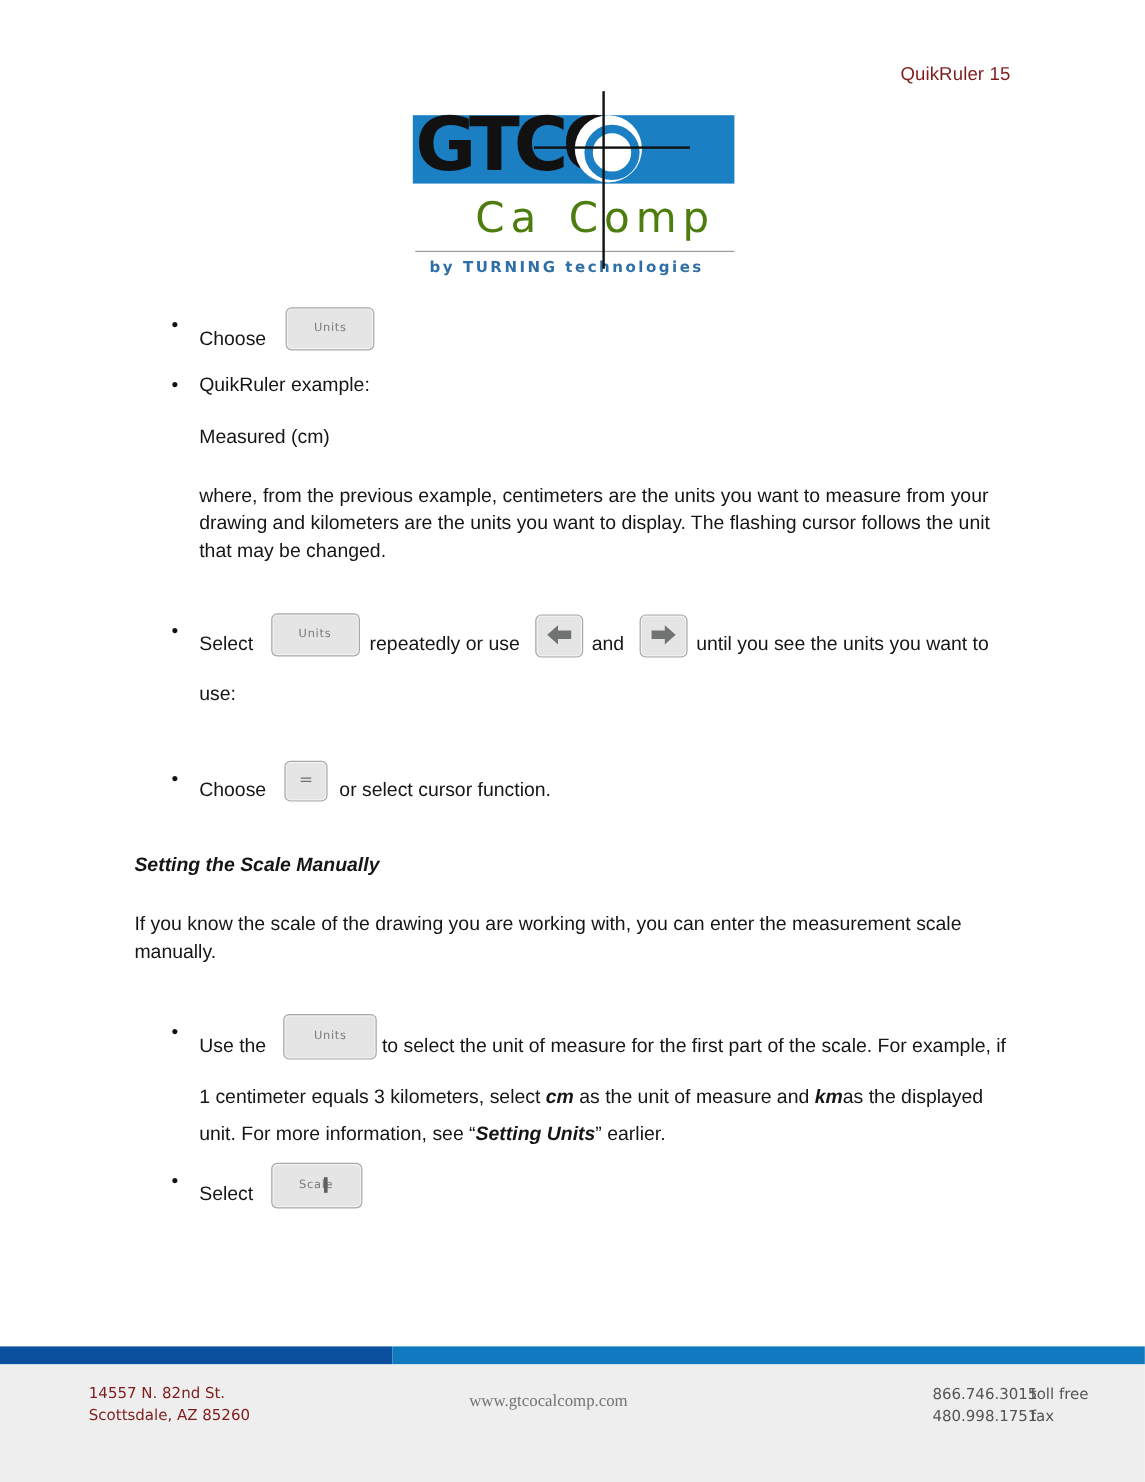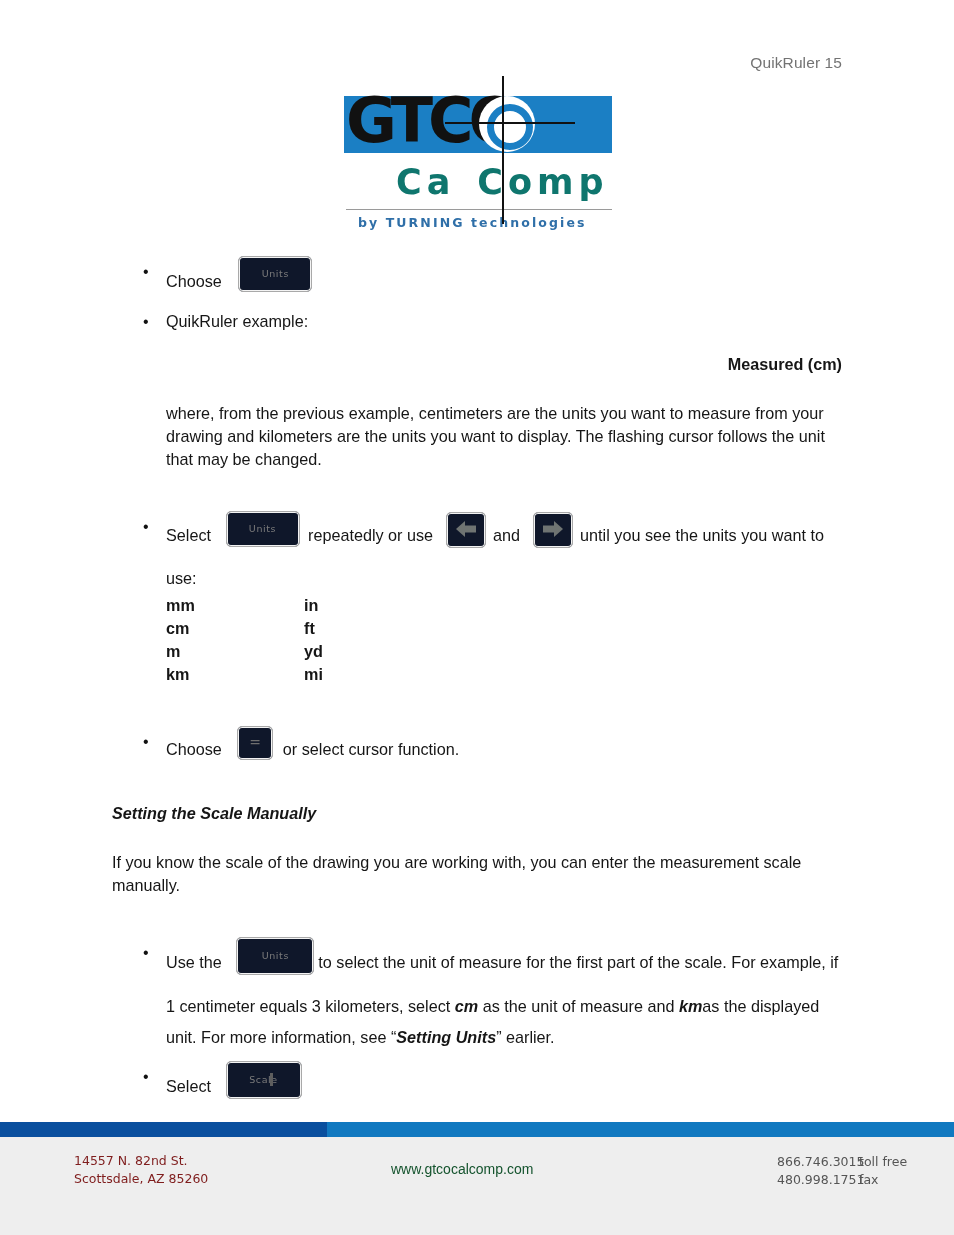--- a/index.html
+++ b/index.html
@@ -15,21 +15,21 @@
     color: #000000;
     overflow: hidden;
   }
 
   
   .page-header {
     position: absolute;
     top: 54px;
     right: 112px;
     font-size: 15.5px;
-    color: #737373;
+    color: #7f1d1d;
     letter-spacing: 0.1px;
     text-align: center;
   }
 
   
   .logo-block {
     position: absolute;
     top: 84px;
     left: 340px;
     width: 285px;
@@ -98,23 +98,22 @@
     background: #111111;
     z-index: 6;
   }
   .logo-calcomp {
     position: absolute;
     left: 56px;
     top: 78px;
     font-size: 35px;
     font-family: "DejaVu Sans", sans-serif;
     letter-spacing: 5px;
-    color: #0f766e;
+    color: #4d7c0f;
     z-index: 5;
-    font-weight: bold;
   }
   .logo-rule {
     position: absolute;
     left: 6px;
     top: 125px;
     width: 266px;
     height: 1px;
     background: #9a9a9a;
   }
   .logo-tagline {
@@ -160,35 +159,35 @@
     top: 0;
     font-size: 16px;
     line-height: inherit;
     color: #111;
   }
   li.tall { line-height: 31px; }
 
   .indent {
     padding-left: 54px;
   }
-  .bold { font-weight: bold; text-align: right; }
+  .bold { font-weight: normal; }
   .bolditalic { font-weight: bold; font-style: italic; }
 
   .heading-sub {
     font-weight: bold;
     font-style: italic;
     font-size: 16.2px;
     margin: 0;
   }
 
   
   .btn {
     display: inline-block;
     vertical-align: middle;
-    background: #0f172a;
+    background: #e5e5e5;
     border: 1px solid #a9a9a9;
     border-radius: 5px;
     box-shadow: inset 0 0 0 1px #f3f3f3;
     text-align: center;
     color: #7b7b7b;
     font-size: 9.5px;
     font-family: "DejaVu Sans", sans-serif;
     letter-spacing: 0.6px;
   }
   .btn-units {
@@ -277,22 +276,22 @@
     font-size: 12.5px;
     line-height: 18px;
     color: #7f1d1d;
     font-family: "DejaVu Sans", sans-serif;
   }
   .footer-web {
     position: absolute;
     left: 391px;
     top: 1161px;
     font-size: 14px;
-    color: #14532d;
-    font-family: Liberation Sans, sans-serif;
+    color: #737373;
+    font-family: Liberation Serif, serif;
   }
   .footer-phones {
     position: absolute;
     left: 777px;
     top: 1153px;
     font-size: 12.5px;
     line-height: 18px;
     color: #555555;
     font-family: "DejaVu Sans", sans-serif;
   }
@@ -378,42 +377,20 @@
         <span class="btn btn-arrow">
           <svg class="arrow-svg" width="24" height="22" viewBox="0 0 24 22">
             <polygon points="22,11 13,3 13,7.5 2,7.5 2,14.5 13,14.5 13,19" fill="#6f7472"></polygon>
           </svg>
         </span>
       </span>
       <span>until you see the units you want to use:</span>
     </li>
   </ul>
 
-  <div class="indent" style="margin-top:0px">
-    <table class="units-table">
-      <tbody>
-        <tr>
-          <td class="col1">mm</td>
-          <td>in</td>
-        </tr>
-        <tr>
-          <td class="col1">cm</td>
-          <td>ft</td>
-        </tr>
-        <tr>
-          <td class="col1">m</td>
-          <td>yd</td>
-        </tr>
-        <tr>
-          <td class="col1">km</td>
-          <td>mi</td>
-        </tr>
-      </tbody>
-    </table>
-  </div>
 
   <div class="spacer-26"></div>
   <div class="spacer-14"></div>
 
   <ul class="bullets">
     <li class="tall">
       <span>Choose</span>
       <span class="inline-wrap" style="margin:0 5px 16px 11px">
         <span class="btn btn-eq">=</span>
       </span>

